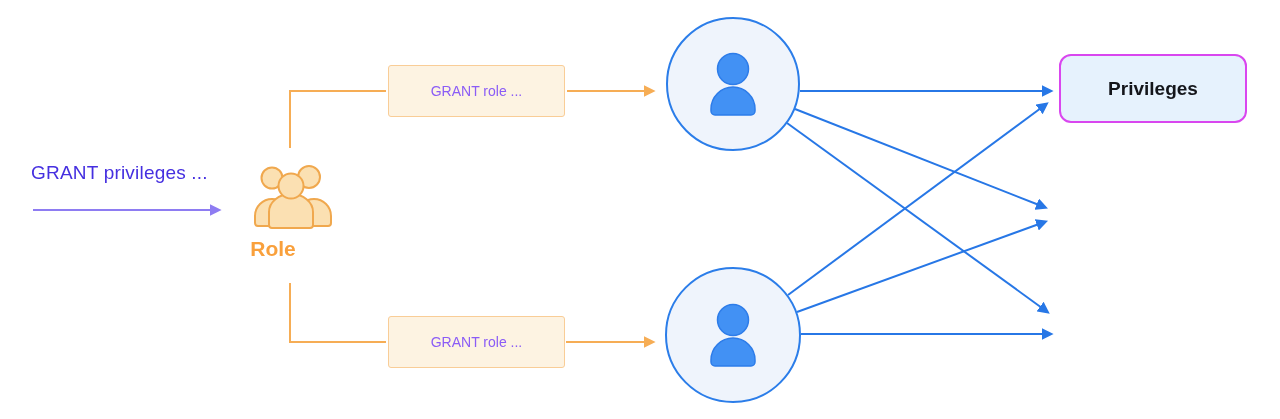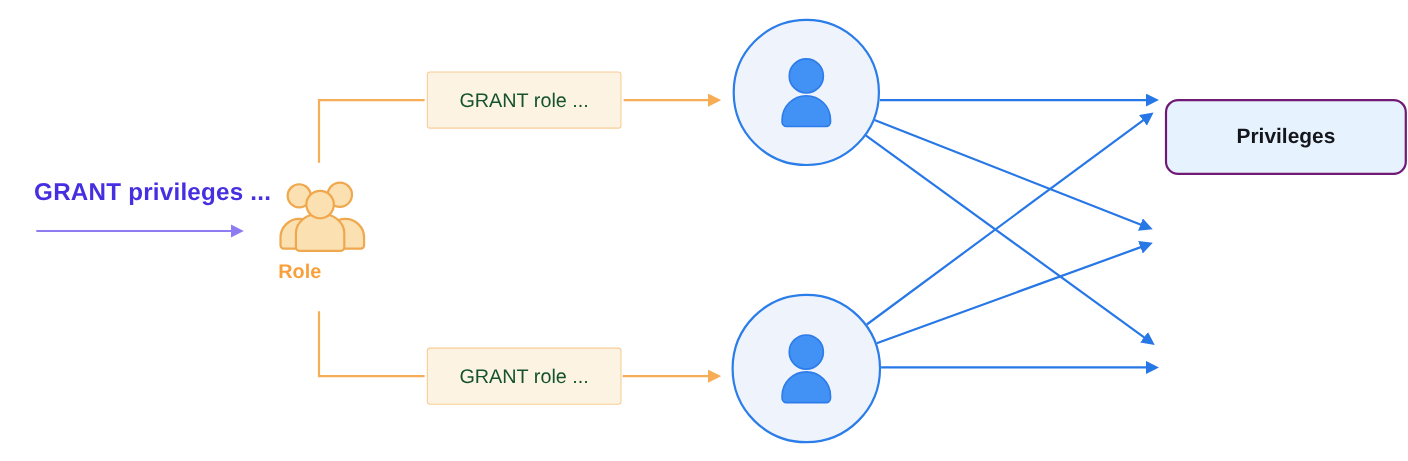--- a/index.html
+++ b/index.html
@@ -3,39 +3,39 @@
 <meta charset="utf-8">
 <style>
   html,body{margin:0;padding:0;background:#ffffff;}
   .canvas{
     position:relative;width:1280px;height:419px;background:#ffffff;overflow:hidden;
     font-family:"Liberation Sans", sans-serif;
   }
   .canvas svg{position:absolute;left:0;top:0;}
   .label{position:absolute;white-space:nowrap;}
   .grant-priv{
-    left:31px;top:162px;font-size:22px;font-weight:bold;color:#452FE0;letter-spacing:.2px;
+    left:31px;top:162px;font-size:19px;font-weight:normal;color:#452FE0;letter-spacing:.2px;
   }
   .role-label{
-    left:253px;top:237px;width:76px;text-align:left;
-    font-size:18px;font-weight:bold;color:#F9A03C;
+    left:235px;top:237px;width:76px;text-align:center;
+    font-size:21px;font-weight:bold;color:#F9A03C;
   }
   .grant-role-box{
     position:absolute;left:388px;width:177px;height:52px;
     background:#FDF3E2;border:1.5px solid #F9CD97;border-radius:3px;
     display:flex;align-items:center;justify-content:center;
-    font-size:18px;color:#14532d;box-sizing:border-box;
+    font-size:14px;color:#8b5cf6;box-sizing:border-box;
   }
   .grant-role-box.top{top:65px;}
   .grant-role-box.bottom{top:316px;}
   .target-box{
-    position:absolute;left:1059px;width:220px;height:69px;
-    background:#E6F2FD;border:2px solid #701a75;border-radius:12px;
+    position:absolute;left:1059px;width:188px;height:69px;
+    background:#E6F2FD;border:2px solid #d946ef;border-radius:12px;
     display:flex;align-items:center;justify-content:center;
-    font-size:19px;font-weight:bold;color:#14161B;box-sizing:border-box;margin-top:36px;
+    font-size:19px;font-weight:bold;color:#14161B;box-sizing:border-box;
   }
   .target-box.privileges{top:54px;}
   .target-box.roles{top:175px;height:70px;}
   .target-box.ownership{top:297px;}
 </style>
 </head>
 <body>
 
 <div class="canvas">
 

